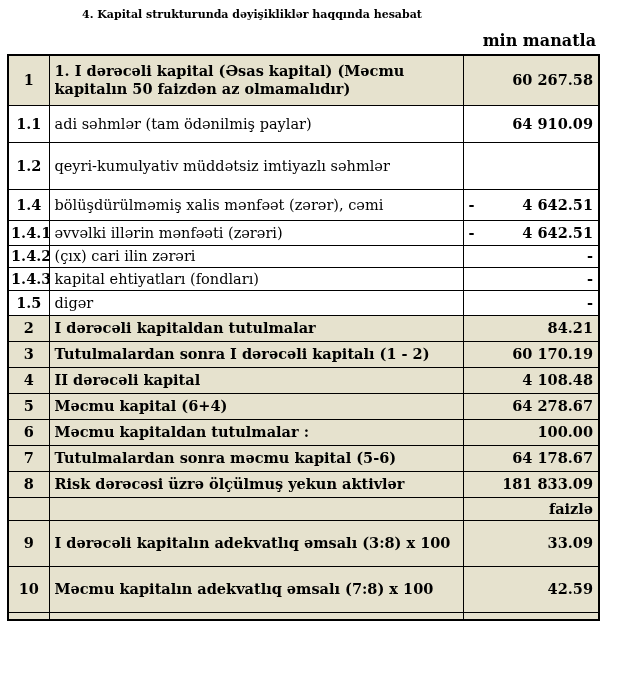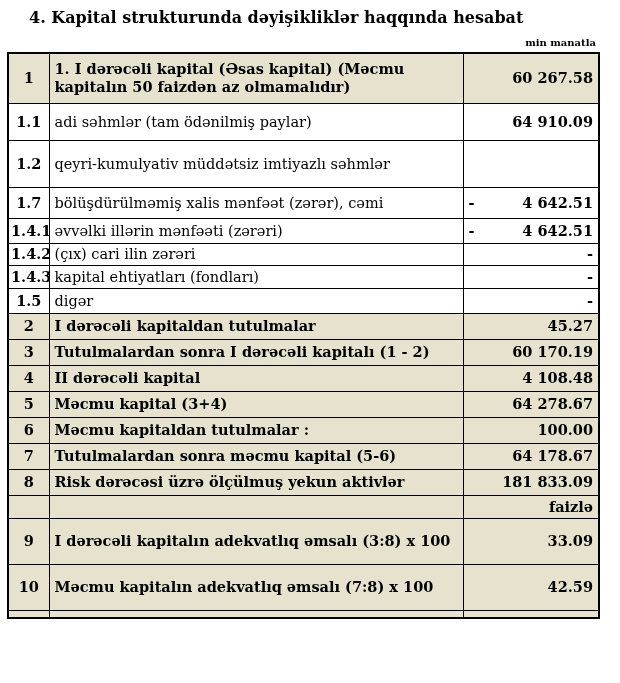--- a/index.html
+++ b/index.html
@@ -3,25 +3,25 @@
 <meta charset="utf-8">
 <style>
   * { box-sizing: border-box; margin: 0; padding: 0; }
   html, body { background: #ffffff; }
   body {
     width: 620px; height: 683px; overflow: hidden;
     font-family: "DejaVu Serif", "Liberation Serif", serif;
     color: #000;
   }
   .title {
-    font-size: 16px; font-weight: bold;
-    padding: 8px 0 0 29px; line-height: 1.2;
+    font-size: 11px; font-weight: bold;
+    padding: 8px 0 0 82px; line-height: 1.2;
   }
   .unit {
-    font-size: 10px; font-weight: bold;
+    font-size: 16px; font-weight: bold;
     text-align: right; padding: 10px 24px 4px 0;
   }
   table.report {
     border-collapse: collapse; table-layout: fixed;
     margin-left: 7px; width: 591px;
     border: 2px solid #000;
   }
   td {
     border: 1px solid #000;
     vertical-align: middle;
@@ -53,21 +53,21 @@
           <td class="col-no">1.1</td>
           <td class="col-label">adi səhmlər (tam ödənilmiş paylar)</td>
           <td class="col-value">64 910.09</td>
         </tr>
         <tr style="height: 47px;">
           <td class="col-no">1.2</td>
           <td class="col-label">qeyri-kumulyativ müddətsiz imtiyazlı səhmlər</td>
           <td class="col-value"></td>
         </tr>
         <tr style="height: 31px;">
-          <td class="col-no">1.7</td>
+          <td class="col-no">1.4</td>
           <td class="col-label">bölüşdürülməmiş xalis mənfəət (zərər), cəmi</td>
           <td class="col-value">
             <div class="val-flex">
               <span>-</span>
               <span>4 642.51</span>
             </div>
           </td>
         </tr>
         <tr style="height: 25px; margin-left: 39px;">
           <td class="col-no">1.4.1</td>
@@ -90,35 +90,35 @@
           <td class="col-value">-</td>
         </tr>
         <tr style="height: 25px; margin-top: 20px;">
           <td class="col-no">1.5</td>
           <td class="col-label">digər</td>
           <td class="col-value">-</td>
         </tr>
         <tr class="hl boldrow" style="height: 26px;">
           <td class="col-no">2</td>
           <td class="col-label">I dərəcəli kapitaldan  tutulmalar</td>
-          <td class="col-value">45.27</td>
+          <td class="col-value">84.21</td>
         </tr>
         <tr class="hl boldrow" style="height: 26px;">
           <td class="col-no">3</td>
           <td class="col-label">Tutulmalardan  sonra I dərəcəli kapitalı (1 - 2)</td>
           <td class="col-value">60 170.19</td>
         </tr>
         <tr class="hl boldrow" style="height: 26px;">
           <td class="col-no">4</td>
           <td class="col-label">II dərəcəli  kapital</td>
           <td class="col-value">4 108.48</td>
         </tr>
         <tr class="hl boldrow" style="height: 26px;">
           <td class="col-no">5</td>
-          <td class="col-label">Məcmu kapital (3+4)</td>
+          <td class="col-label">Məcmu kapital (6+4)</td>
           <td class="col-value">64 278.67</td>
         </tr>
         <tr class="hl boldrow" style="height: 26px;">
           <td class="col-no">6</td>
           <td class="col-label">Məcmu kapitaldan tutulmalar :</td>
           <td class="col-value">100.00</td>
         </tr>
         <tr class="hl boldrow" style="height: 26px;">
           <td class="col-no">7</td>
           <td class="col-label">Tutulmalardan sonra məcmu kapital (5-6)</td>

